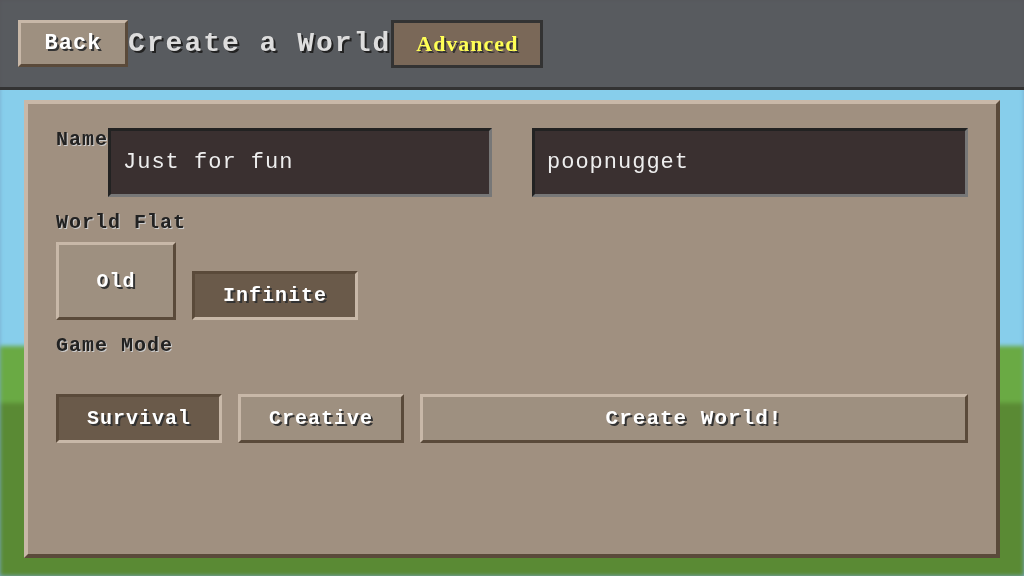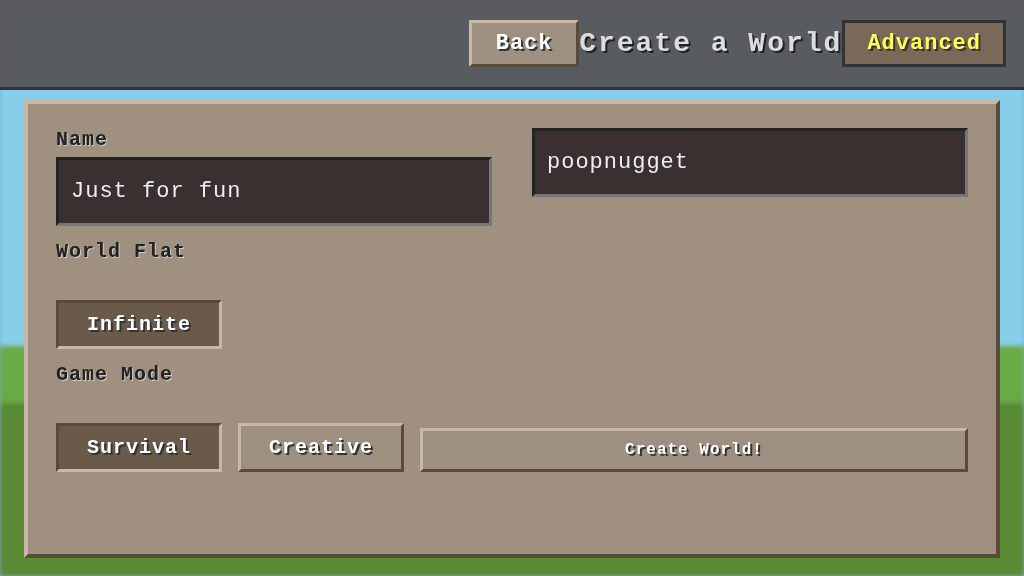--- a/index.html
+++ b/index.html
@@ -30,21 +30,21 @@
     .top-bar {
       position: absolute;
       top: 0;
       left: 0;
       right: 0;
       height: 90px;
       background: rgba(80, 70, 70, 0.85);
       z-index: 10;
       display: flex;
       align-items: center;
-      justify-content: flex-end;
+      justify-content: flex-start;
       padding: 0 18px;
       border-bottom: 3px solid #333;
     }
 
     .mc-button {
       background: #9e9080;
       border-top: 3px solid #c8b8a8;
       border-left: 3px solid #c8b8a8;
       border-right: 3px solid #5a4a3a;
       border-bottom: 3px solid #5a4a3a;
@@ -57,20 +57,21 @@
       letter-spacing: 1px;
       text-shadow: 2px 2px #333;
       min-width: 110px;
       text-align: center;
     }
 
     .mc-button.advanced {
       color: #ffff55;
       background: #7a6858;
       border: 3px solid #333;
+      font-family: Liberation Serif, serif;
     }
 
     .top-title {
       color: #ddd;
       font-size: 28px;
       font-weight: bold;
       letter-spacing: 2px;
       text-shadow: 2px 2px #222;
       font-family: 'Courier New', Courier, monospace;
     }
@@ -92,21 +93,21 @@
     }
 
     .form-row {
       display: flex;
       gap: 40px;
       margin-bottom: 10px;
     }
 
     .form-group {
       display: flex;
-      flex-direction: column;
+      flex-direction: row;
       flex: 1;
     }
 
     .field-label {
       color: #222;
       font-size: 20px;
       font-weight: bold;
       margin-bottom: 6px;
       letter-spacing: 1px;
       font-family: 'Courier New', Courier, monospace;
@@ -180,21 +181,21 @@
     }
 
     .create-world-button {
       background: #9e9080;
       border-top: 3px solid #c8b8a8;
       border-left: 3px solid #c8b8a8;
       border-right: 3px solid #5a4a3a;
       border-bottom: 3px solid #5a4a3a;
       color: #fff;
       font-family: 'Courier New', Courier, monospace;
-      font-size: 16px;
+      font-size: 21px;
       font-weight: bold;
       cursor: pointer;
       padding: 10px 28px;
       letter-spacing: 1px;
       text-shadow: 2px 2px #333;
       text-align: center;
       flex: 1;
     }
   </style>
 </head>
@@ -216,20 +217,21 @@
       <input class="mc-input" type="text" value="Just for fun" style="">
     </div>
     <div class="form-group">
       <input class="mc-input" type="text" value="poopnugget" style="">
     </div>
   </div>
 
   <div>
     <div class="section-label">World Flat</div>
     <div class="button-row">
+      <button class="mc-toggle-button">Old</button>
       <button class="mc-toggle-button selected">Infinite</button>
     </div>
   </div>
 
   <div>
     <div class="section-label">Game Mode</div>
     <div class="game-mode-row">
       <button class="mc-toggle-button selected">Survival</button>
       <button class="mc-toggle-button">Creative</button>
       <button class="create-world-button">Create World!</button>

